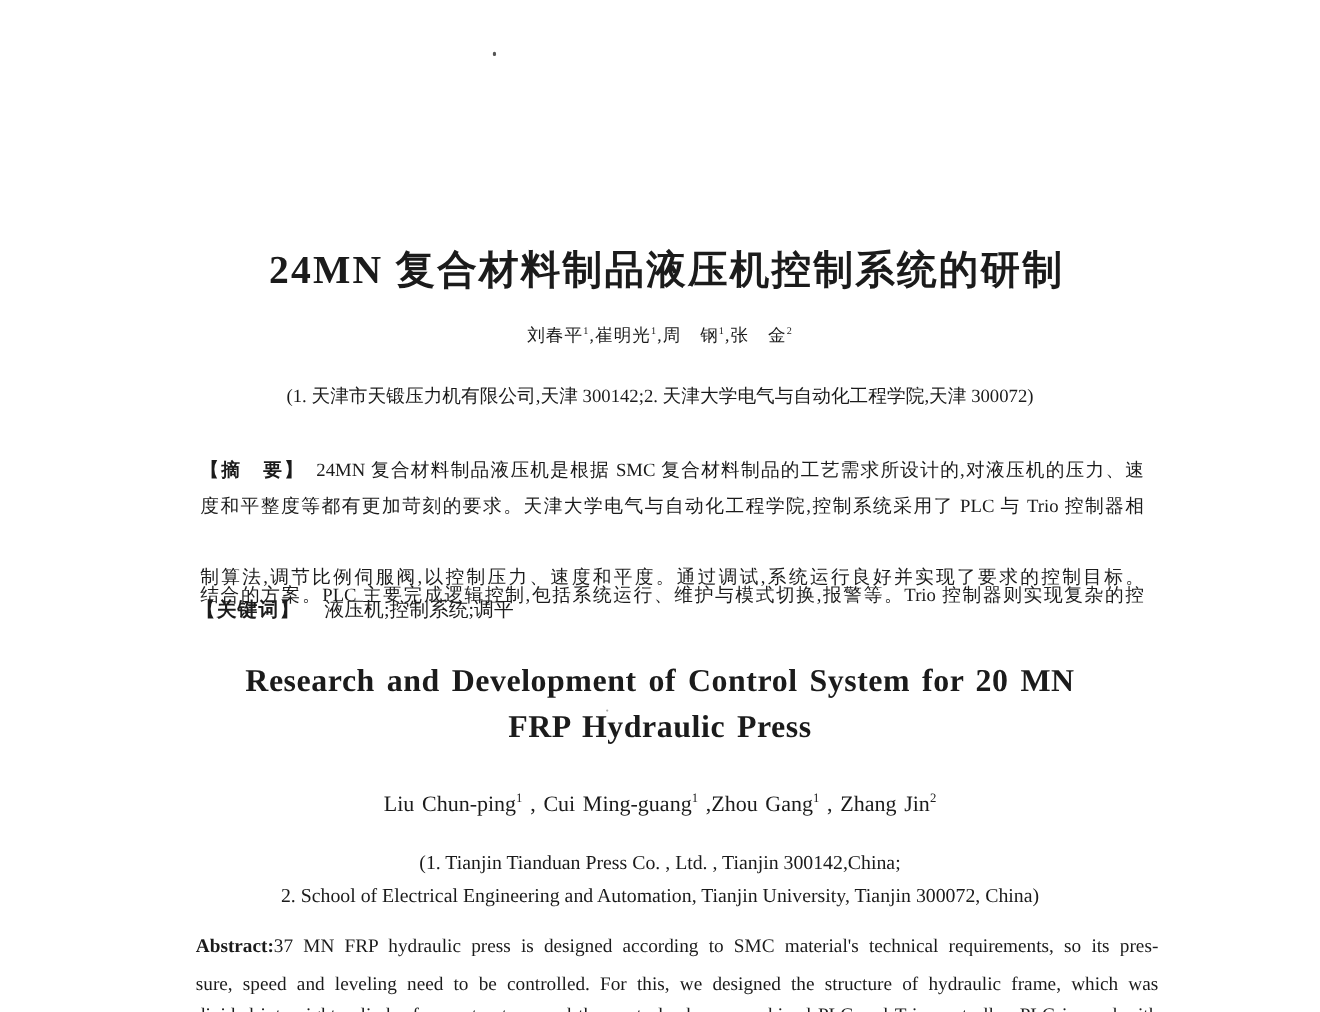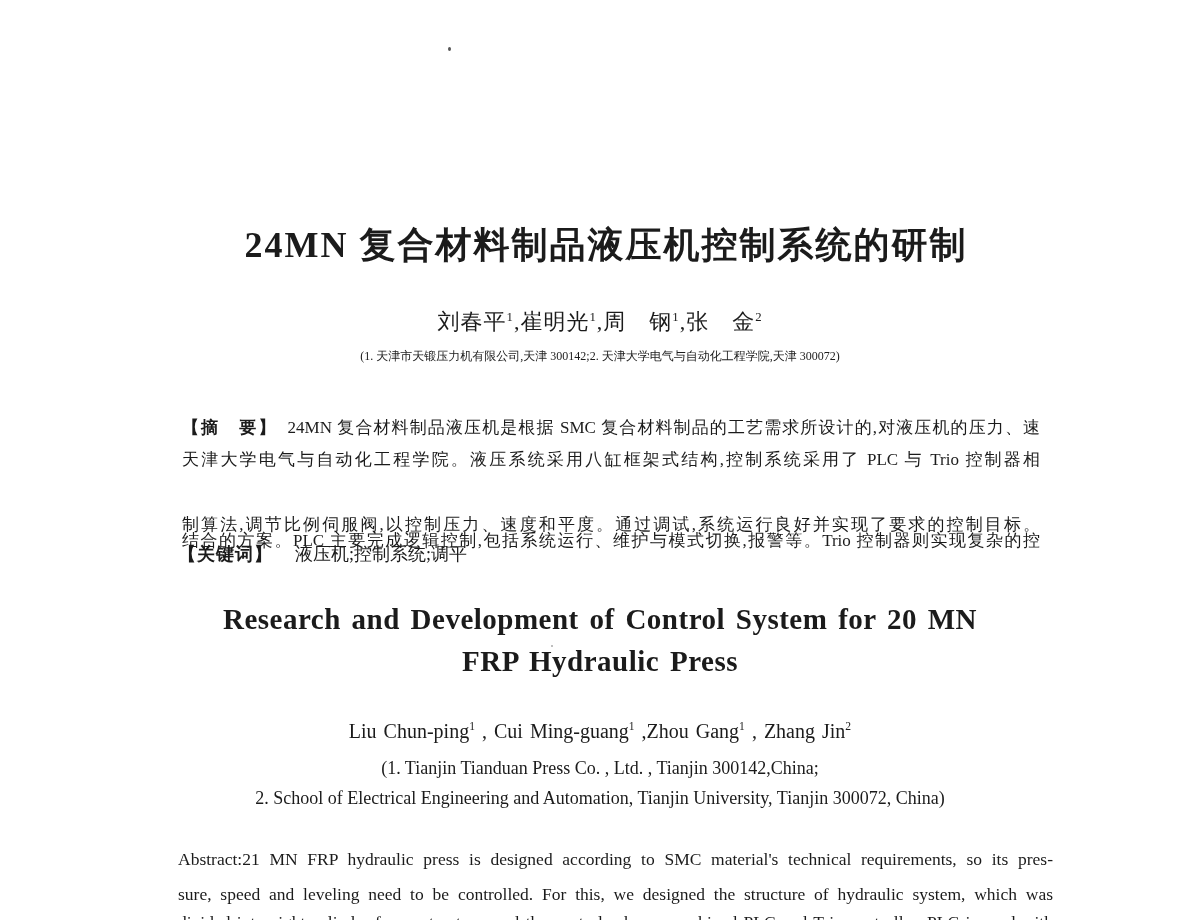--- a/index.html
+++ b/index.html
@@ -6,68 +6,68 @@
   body{
     width:1200px;height:920px;overflow:hidden;position:relative;
     background:#ffffff;color:#1b1b1b;
     font-family:"Liberation Serif","DejaVu Serif",serif;
   }
   .abs{position:absolute;}
   .center{left:0;width:1200px;text-align:center;}
   sup{font-size:0.58em;line-height:0;vertical-align:super;}
 
   .cn-title{top:215px;font-size:36px;font-weight:bold;letter-spacing:2px;}
-  .cn-authors{top:307px;font-size:22px;letter-spacing:1px;}
-  .cn-affil{top:348px;font-size:12px;}
+  .cn-authors{top:295px;font-size:16px;letter-spacing:1px;}
+  .cn-affil{top:348px;font-size:17px;}
 
   .cn-abs-line{left:182px;width:858px;font-size:17px;
     text-align:justify;text-align-last:justify;}
   .lbl{font-weight:bold;margin-right:10px;letter-spacing:1px;}
   .cn-l1{top:416px;} .cn-l2{top:448px;} .cn-l3{top:481px;margin-top:48px;} .cn-l4{top:513px;}
 
   .kw-line{left:178px;top:542px;font-size:18px;}
   .kw-text{margin-left:12px;margin-top:48px;}
 
   .en-title{font-size:29px;font-weight:bold;letter-spacing:0.5px;word-spacing:3px;}
   .en-t1{top:603px;} .en-t2{top:645px;}
   .en-authors{top:720px;font-size:20px;word-spacing:2px;text-align:center;}
-  .en-affil{font-size:18px;}
+  .en-affil{font-size:18px;margin-top:16px;}
   .en-a1{top:758px;} .en-a2{top:788px;}
 
   .en-abs-line{left:178px;width:875px;font-size:17.5px;
     text-align:justify;text-align-last:justify;}
   .en-l1{top:849px;} .en-l2{top:884px;} .en-l3{top:912px;}
-  .en-lbl{font-weight:normal;}
+  .en-lbl{font-weight:bold;}
 
   .speck{border-radius:50%;}
   .speck-1{left:448px;top:47px;width:3px;height:4px;background:#555;}
   .speck-2{left:551px;top:645px;width:2px;height:2px;background:#aaa;}
 </style>
 </head>
 <body>
 
 <h1 class="abs center cn-title" style="margin:6px;">24MN 复合材料制品液压机控制系统的研制</h1>
 
 <div class="abs center cn-authors"><span><span>刘春平</span><sup>1</sup><span>,</span></span><span><span>崔明光</span><sup>1</sup><span>,</span></span><span><span>周　钢</span><sup>1</sup><span>,</span></span><span><span>张　金</span><sup>2</sup></span></div>
 
 <div class="abs center cn-affil">(1. 天津市天锻压力机有限公司,天津 300142;2. 天津大学电气与自动化工程学院,天津 300072)</div>
 
 <div class="abs cn-abs-line cn-l1"><span class="lbl">【摘　要】</span><span>24MN 复合材料制品液压机是根据 SMC 复合材料制品的工艺需求所设计的,对液压机的压力、速</span></div>
-<div class="abs cn-abs-line cn-l2">天津大学电气与自动化工程学院。液压系统采用八缸框架式结构,控制系统采用了 PLC 与 Trio 控制器相</div>
+<div class="abs cn-abs-line cn-l2">度和平整度等都有更加苛刻的要求。天津大学电气与自动化工程学院,控制系统采用了 PLC 与 Trio 控制器相</div>
 <div class="abs cn-abs-line cn-l3">结合的方案。PLC 主要完成逻辑控制,包括系统运行、维护与模式切换,报警等。Trio 控制器则实现复杂的控</div>
 <div class="abs cn-abs-line cn-l4">制算法,调节比例伺服阀,以控制压力、速度和平度。通过调试,系统运行良好并实现了要求的控制目标。</div>
 
 <div class="abs kw-line"><span class="lbl">【关键词】</span><span class="kw-text">液压机;控制系统;调平</span></div>
 
 <div class="abs center en-title en-t1">Research and Development of Control System for 20 MN</div>
 <div class="abs center en-title en-t2">FRP Hydraulic Press</div>
 
 <div class="abs center en-authors"><span><span>Liu Chun-ping</span><sup>1</sup><span> , </span></span><span><span>Cui Ming-guang</span><sup>1</sup><span> ,</span></span><span><span>Zhou Gang</span><sup>1</sup><span> , </span></span><span><span>Zhang Jin</span><sup>2</sup></span></div>
 
 <div class="abs center en-affil en-a1">(1. Tianjin Tianduan Press Co. , Ltd. , Tianjin 300142,China;</div>
 <div class="abs center en-affil en-a2">2. School of Electrical Engineering and Automation, Tianjin University, Tianjin 300072, China)</div>
 
-<div class="abs en-abs-line en-l1"><span class="en-lbl">Abstract:</span><span>21 MN FRP hydraulic press is designed according to SMC material's technical requirements, so its pres-</span></div>
-<div class="abs en-abs-line en-l2">sure, speed and leveling need to be controlled. For this, we designed the structure of hydraulic system, which was</div>
+<div class="abs en-abs-line en-l1"><span class="en-lbl">Abstract:</span><span>37 MN FRP hydraulic press is designed according to SMC material's technical requirements, so its pres-</span></div>
+<div class="abs en-abs-line en-l2">sure, speed and leveling need to be controlled. For this, we designed the structure of hydraulic frame, which was</div>
 <div class="abs en-abs-line en-l3">divided into eight-cylinder frame structure, and the control scheme combined PLC and Trio controller. PLC is used with</div>
 
 <div class="abs speck speck-1"></div>
 <div class="abs speck speck-2"></div>
 
 </body></html>

